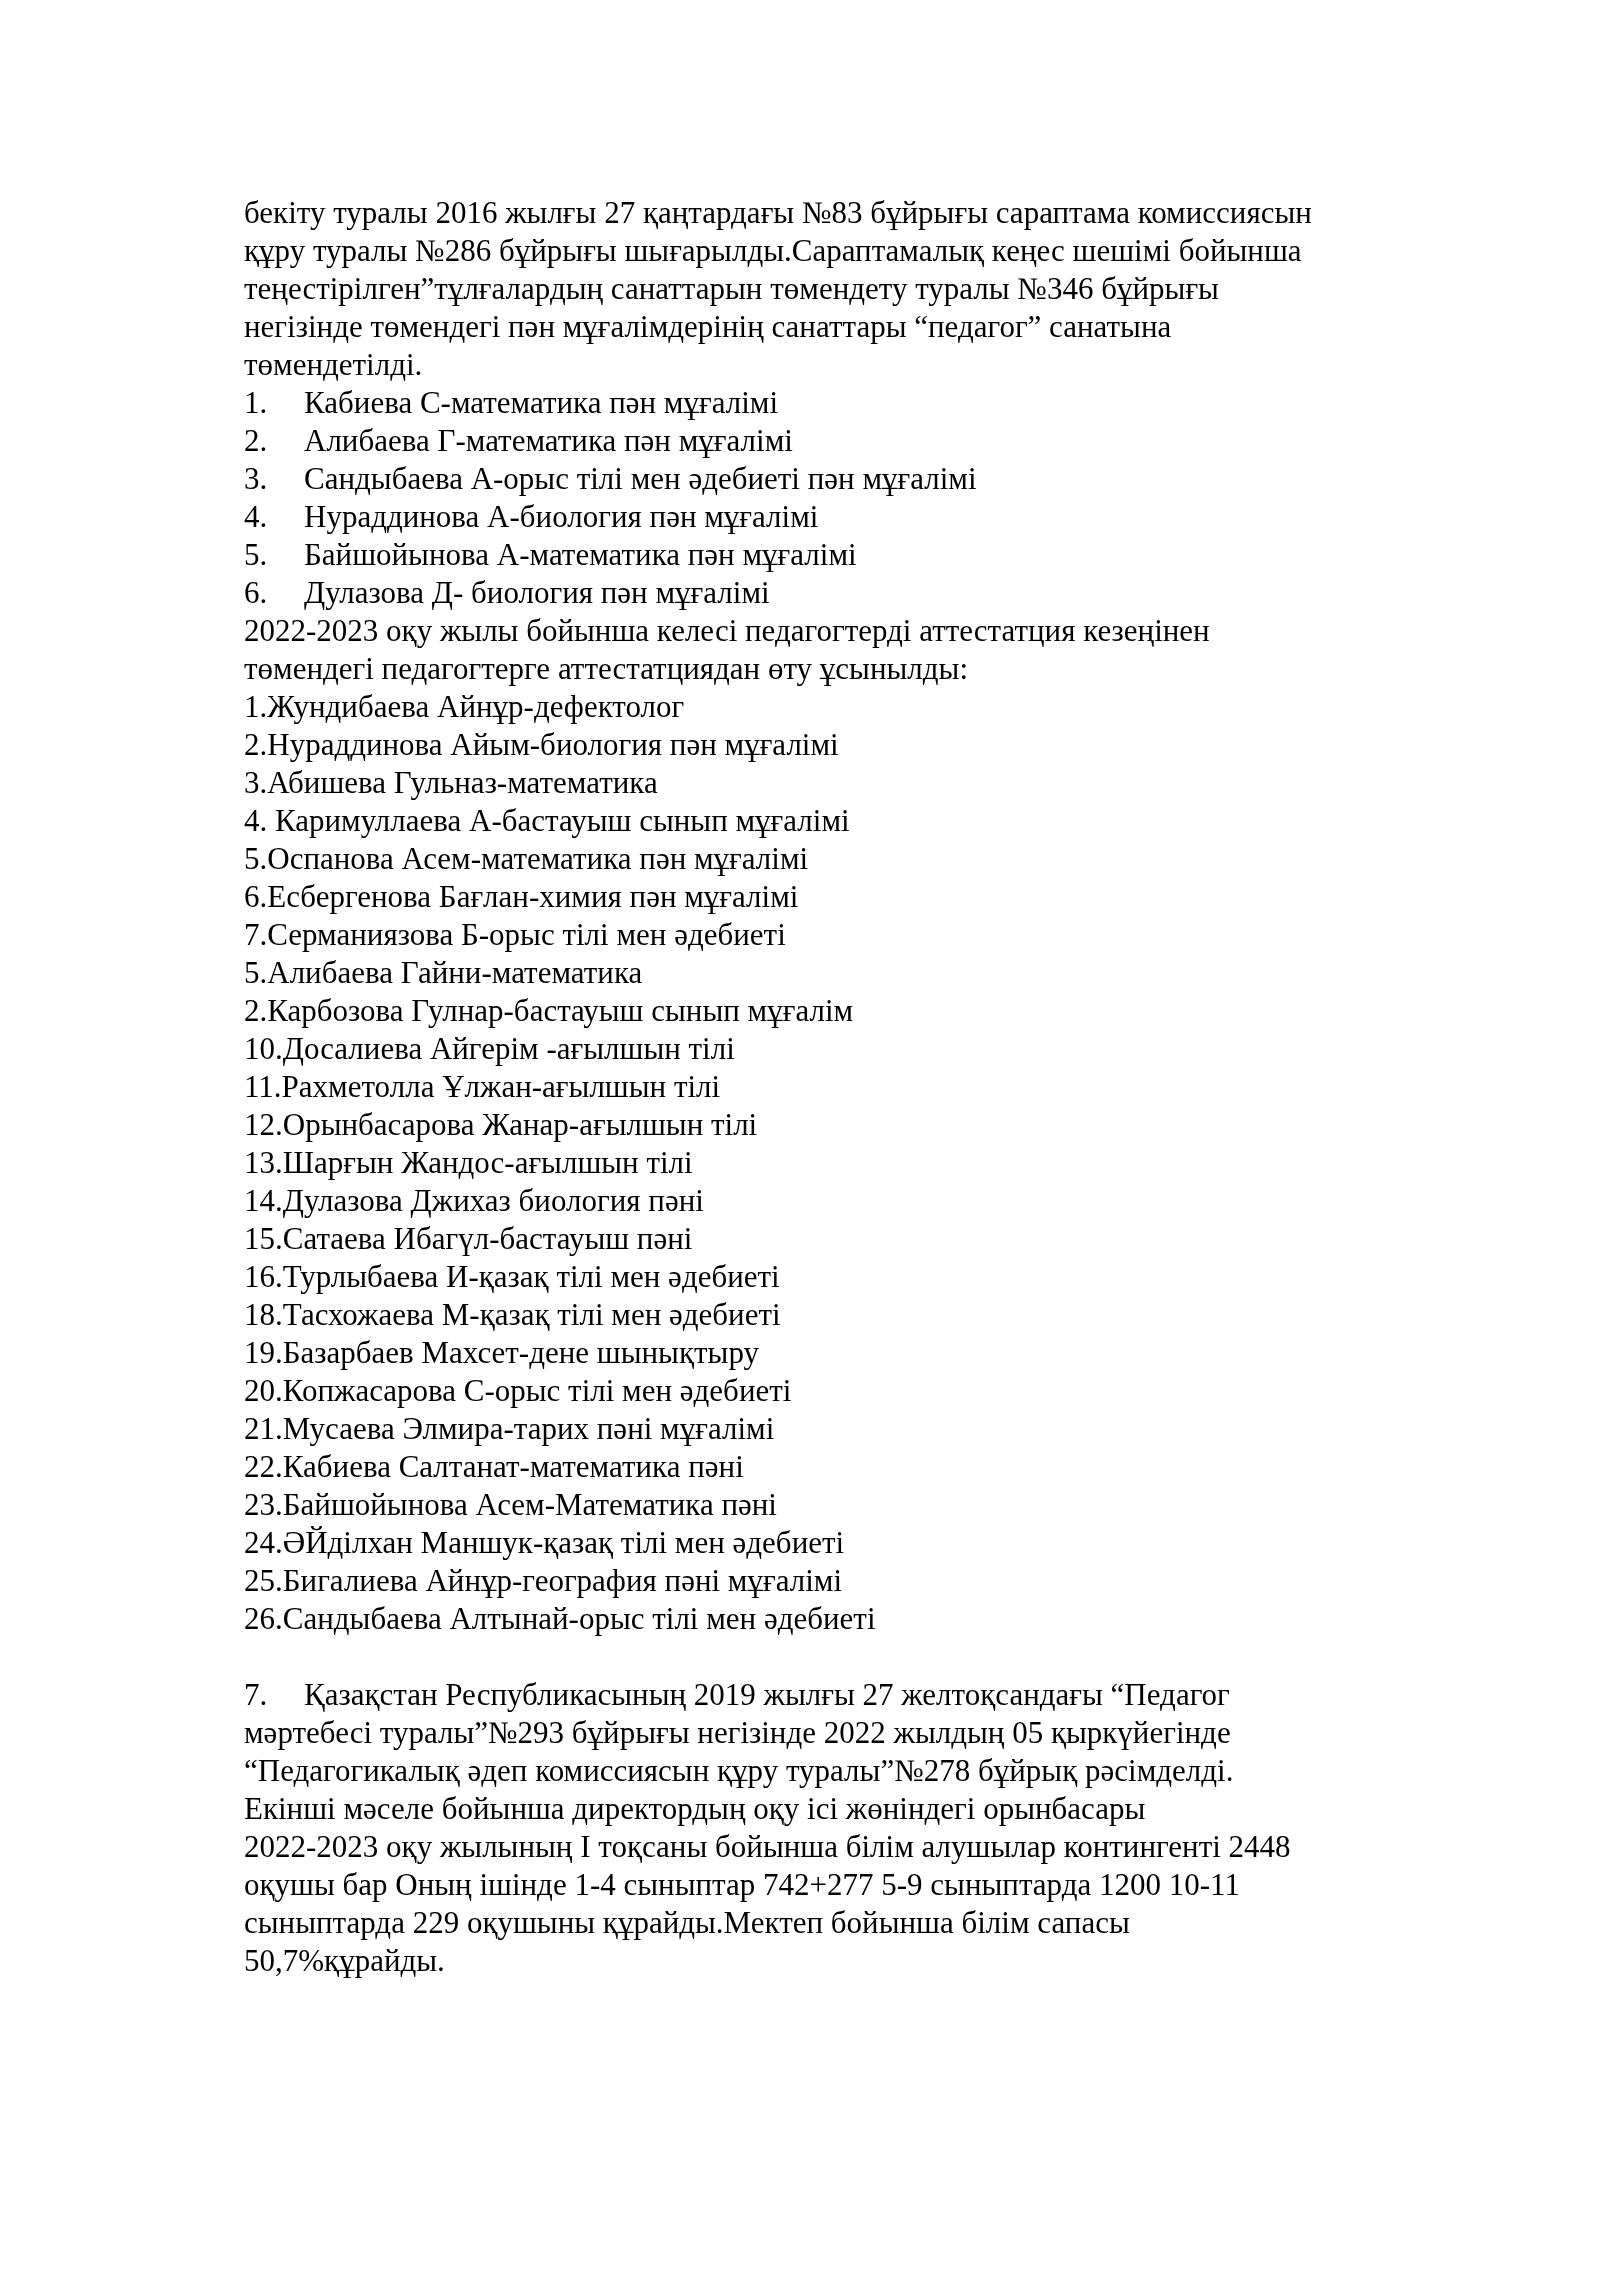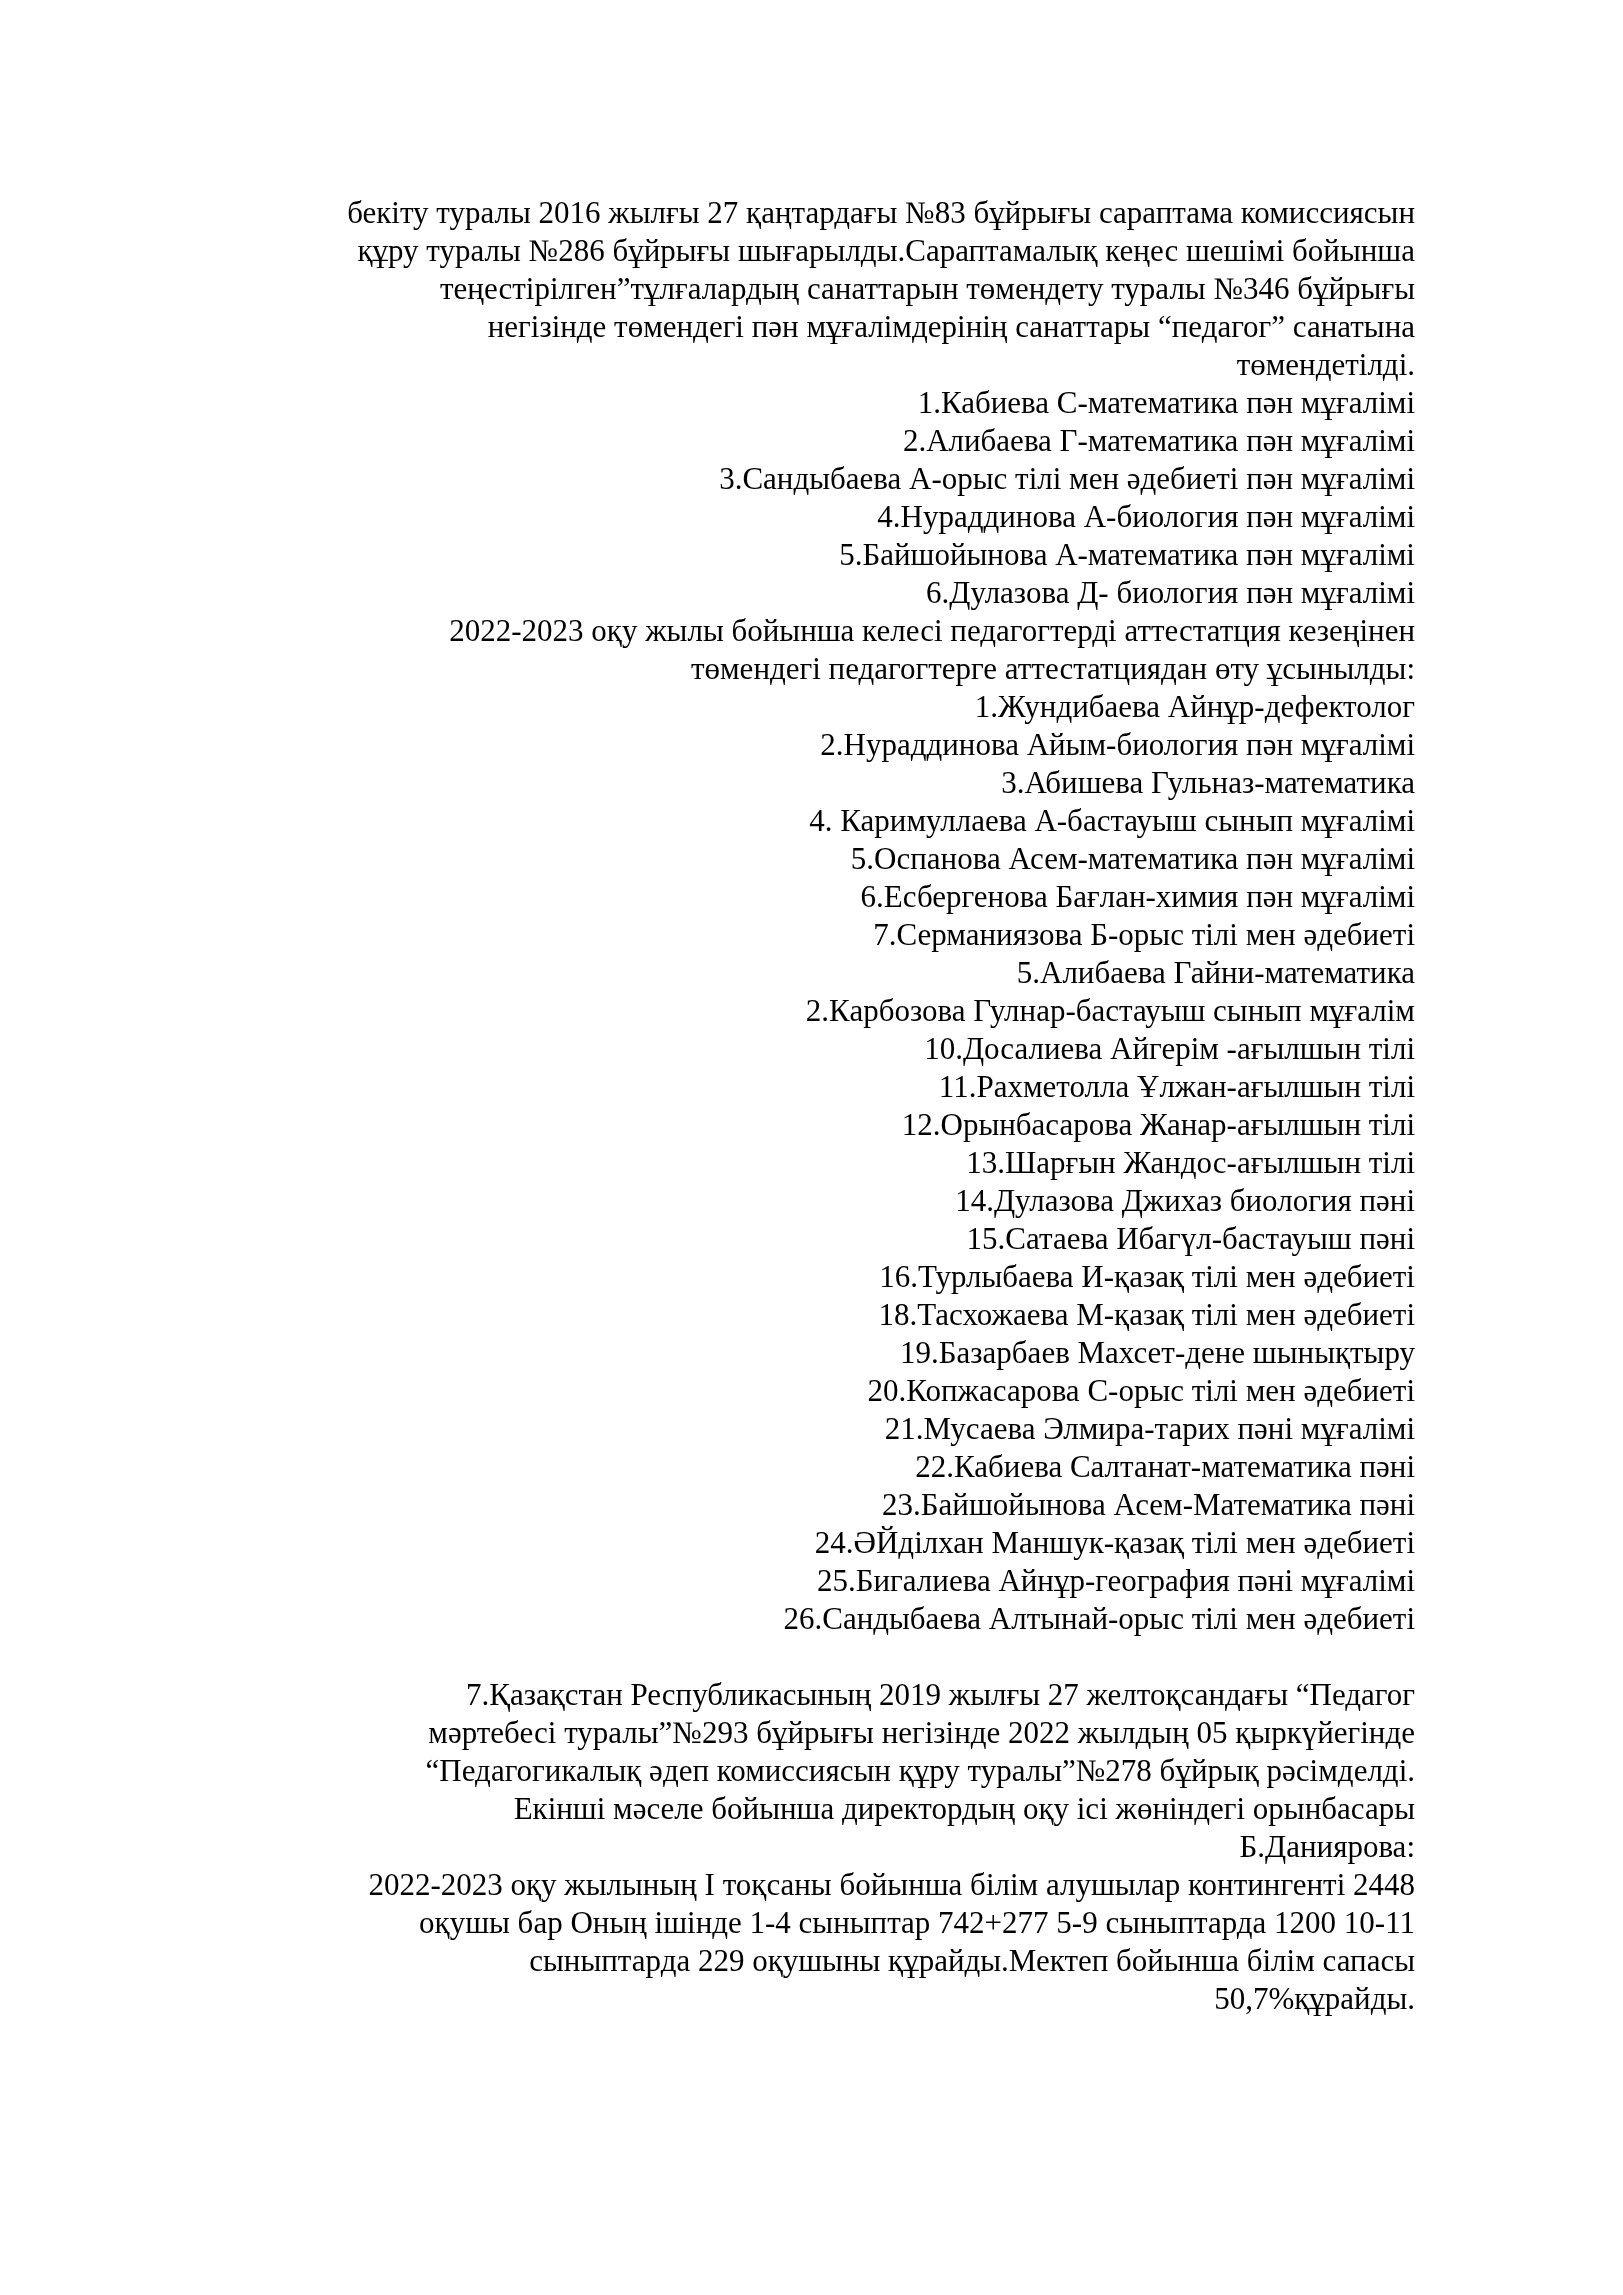--- a/index.html
+++ b/index.html
@@ -17,21 +17,20 @@
     top: 0;
     left: 0;
     width: 1623px;
     height: 2295px;
     background: #ffffff;
     color: #000000;
     font-family: "Liberation Serif", "DejaVu Serif", serif;
     font-size: 31px;
     line-height: 38px;
     overflow: hidden;
-    text-align: right;
   }
   .content {
     position: absolute;
     left: 244px;
     top: 194px;
     width: 1171px;
   }
   .line {
     white-space: pre;
     min-height: 38px;
@@ -97,21 +96,20 @@
         <div class="line">26.Сандыбаева Алтынай-орыс тілі мен әдебиеті</div>
       </div>
 
     <div class="line"></div>
 
     <div>
         <div class="line"><span class="num">7.</span><span>Қазақстан Республикасының 2019 жылғы 27 желтоқсандағы “Педагог</span></div>
         <div class="line">мәртебесі туралы”№293 бұйрығы негізінде 2022 жылдың 05 қыркүйегінде</div>
         <div class="line">“Педагогикалық әдеп комиссиясын құру туралы”№278 бұйрық рәсімделді.</div>
         <div class="line">Екінші мәселе бойынша директордың оқу ісі жөніндегі орынбасары</div>
-        <div class="line">Б.Даниярова:</div>
       </div>
 
     <div>
         <div class="line">2022-2023 оқу жылының І тоқсаны бойынша білім алушылар контингенті 2448</div>
         <div class="line">оқушы бар Оның ішінде 1-4 сыныптар 742+277 5-9 сыныптарда 1200 10-11</div>
         <div class="line">сыныптарда 229 оқушыны құрайды.Мектеп бойынша білім сапасы</div>
         <div class="line">50,7%құрайды.</div>
       </div>
 
   </div>

